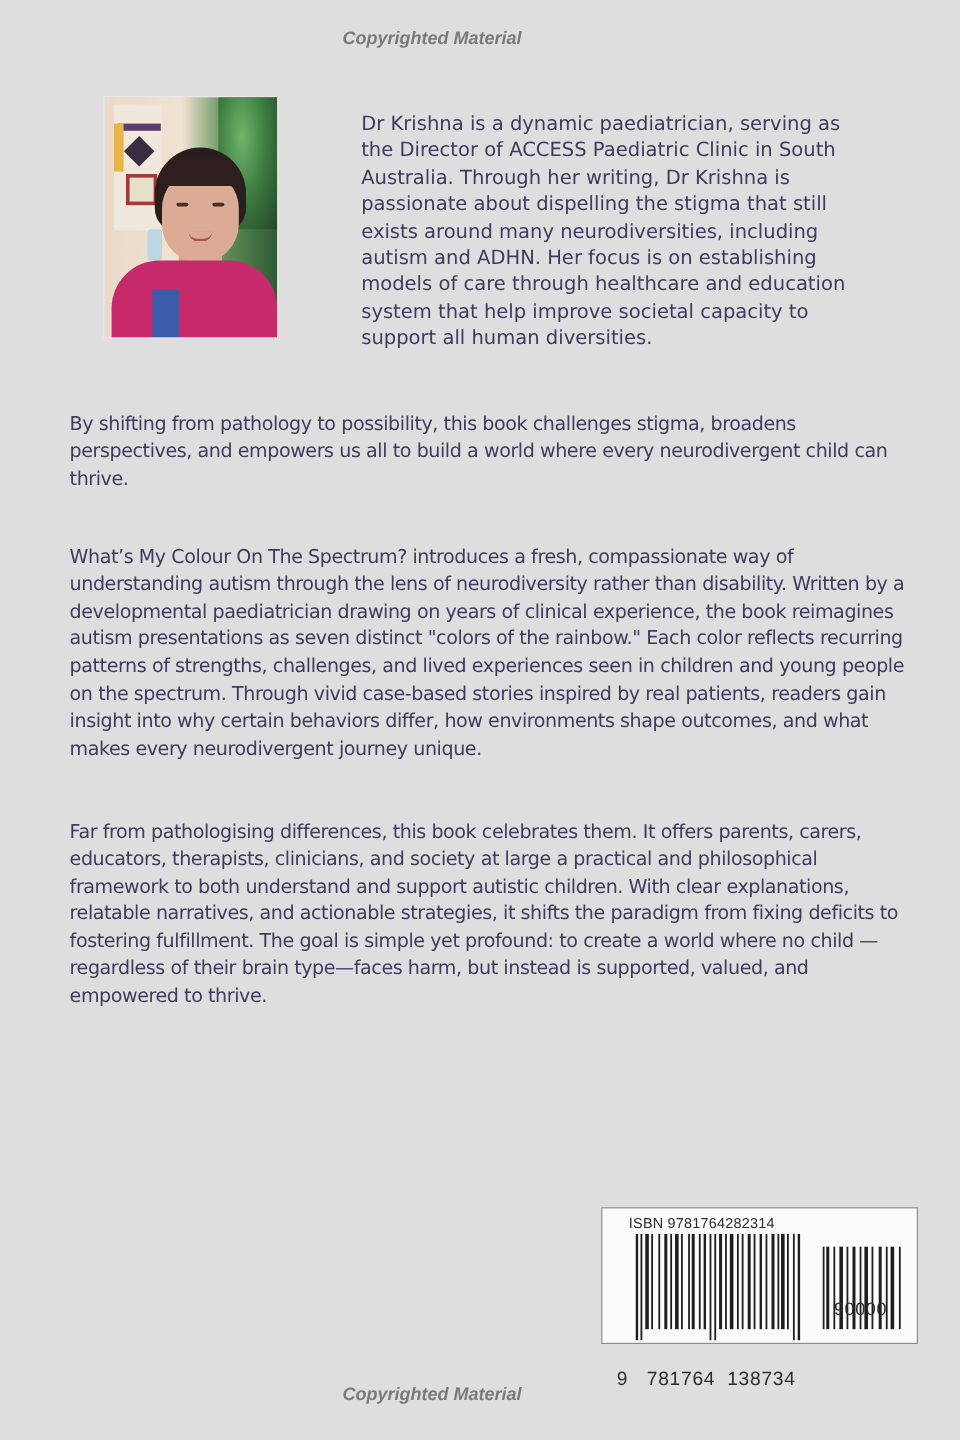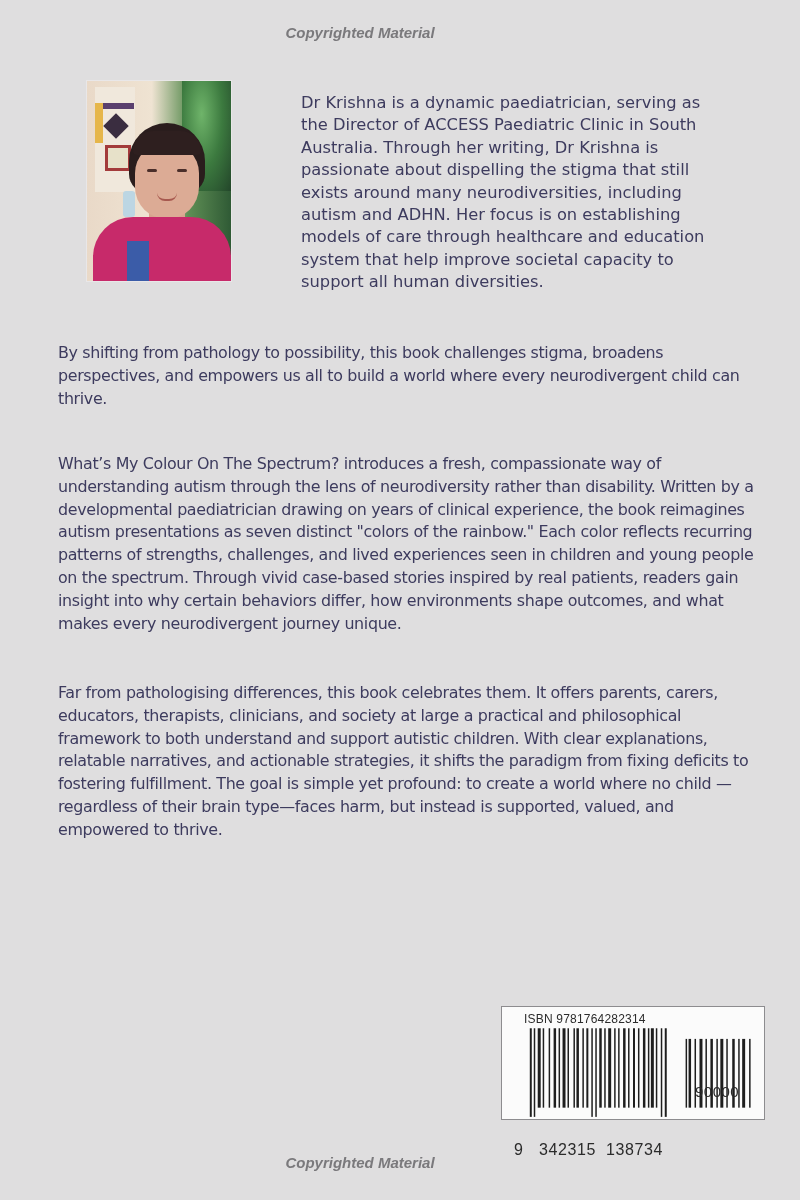--- a/index.html
+++ b/index.html
@@ -137,17 +137,17 @@
       <rect x="226" y="45" width="1.5" height="97"></rect>
       <rect x="232" y="45" width="2.5" height="97"></rect>
       <rect x="238" y="45" width="1.5" height="97"></rect>
       <rect x="242" y="45" width="3" height="97"></rect>
       <rect x="249" y="45" width="1.5" height="97"></rect>
     </g>
   </svg>
   <span class="isbn-label">ISBN 9781764282314</span>
   <span class="addon-num">90000</span>
   <span class="human-digit" style="left:12px">9</span>
-  <span class="human-digit" style="left:37px">342315</span>
+  <span class="human-digit" style="left:37px">781764</span>
   <span class="human-digit" style="left:104px">138734</span>
 </div>
 
 <div class="watermark wm-bottom">Copyrighted Material</div>
 
 </body></html>

